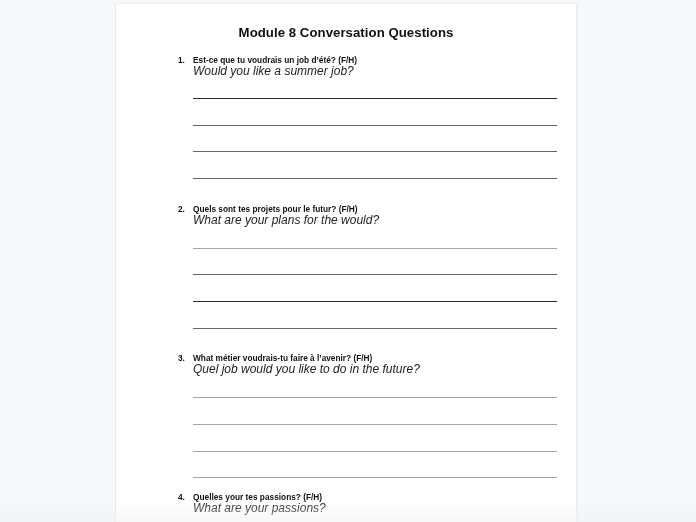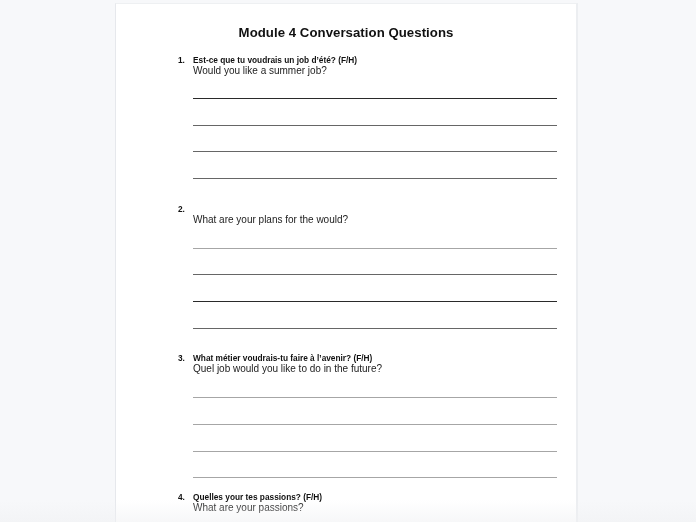--- a/index.html
+++ b/index.html
@@ -69,21 +69,22 @@
     }
     .q-text {
       position: absolute;
       left: 15px;
       top: 0;
       white-space: nowrap;
     }
     .q-sub {
       position: relative;
       left: 15px;
-      font-size: 10px;
+      font-size: 12px;
+      font-style: italic;
       color: #222;
       line-height: 10px;
       white-space: nowrap;
     }
     .answer-line {
       position: absolute;
       left: 15px;
       width: 364px;
       height: 0;
       border-top: 1px solid #8a8a8a;
@@ -91,37 +92,38 @@
     .answer-line.dark { border-top: 1px solid #2a2a2a; }
     .answer-line.mid { border-top: 1px solid #666; }
     .answer-line.light { border-top: 1px solid #a6a6a6; }
   </style>
 </head>
 <body>
 
 <div class="viewer">
   <div class="page">
 
-    <div class="title">Module 4 Conversation Questions</div>
+    <div class="title">Module 8 Conversation Questions</div>
 
     <div class="question" style="top:51px;">
       <div class="q-head">
         <span class="q-num">1.</span>
         <span class="q-text">Est-ce que tu voudrais un job d’été? (F/H)</span>
       </div>
       <div class="q-sub">Would you like a summer job?</div>
     </div>
     <div class="answer-line dark" style="top:94px; left:77px; border-top-width:1.4px;"></div>
     <div class="answer-line mid" style="top:121px; left:77px;"></div>
     <div class="answer-line mid" style="top:147px; left:77px;"></div>
     <div class="answer-line mid" style="top:174px; left:77px;"></div>
 
     <div class="question" style="top:200px;">
       <div class="q-head">
         <span class="q-num">2.</span>
+        <span class="q-text">Quels sont tes projets pour le futur? (F/H)</span>
       </div>
       <div class="q-sub">What are your plans for the would?</div>
     </div>
     <div class="answer-line light" style="top:244px; left:77px;"></div>
     <div class="answer-line mid" style="top:270px; left:77px;"></div>
     <div class="answer-line dark" style="top:297px; left:77px;"></div>
     <div class="answer-line mid" style="top:324px; left:77px;"></div>
 
     <div class="question" style="top:349px;">
       <div class="q-head">

